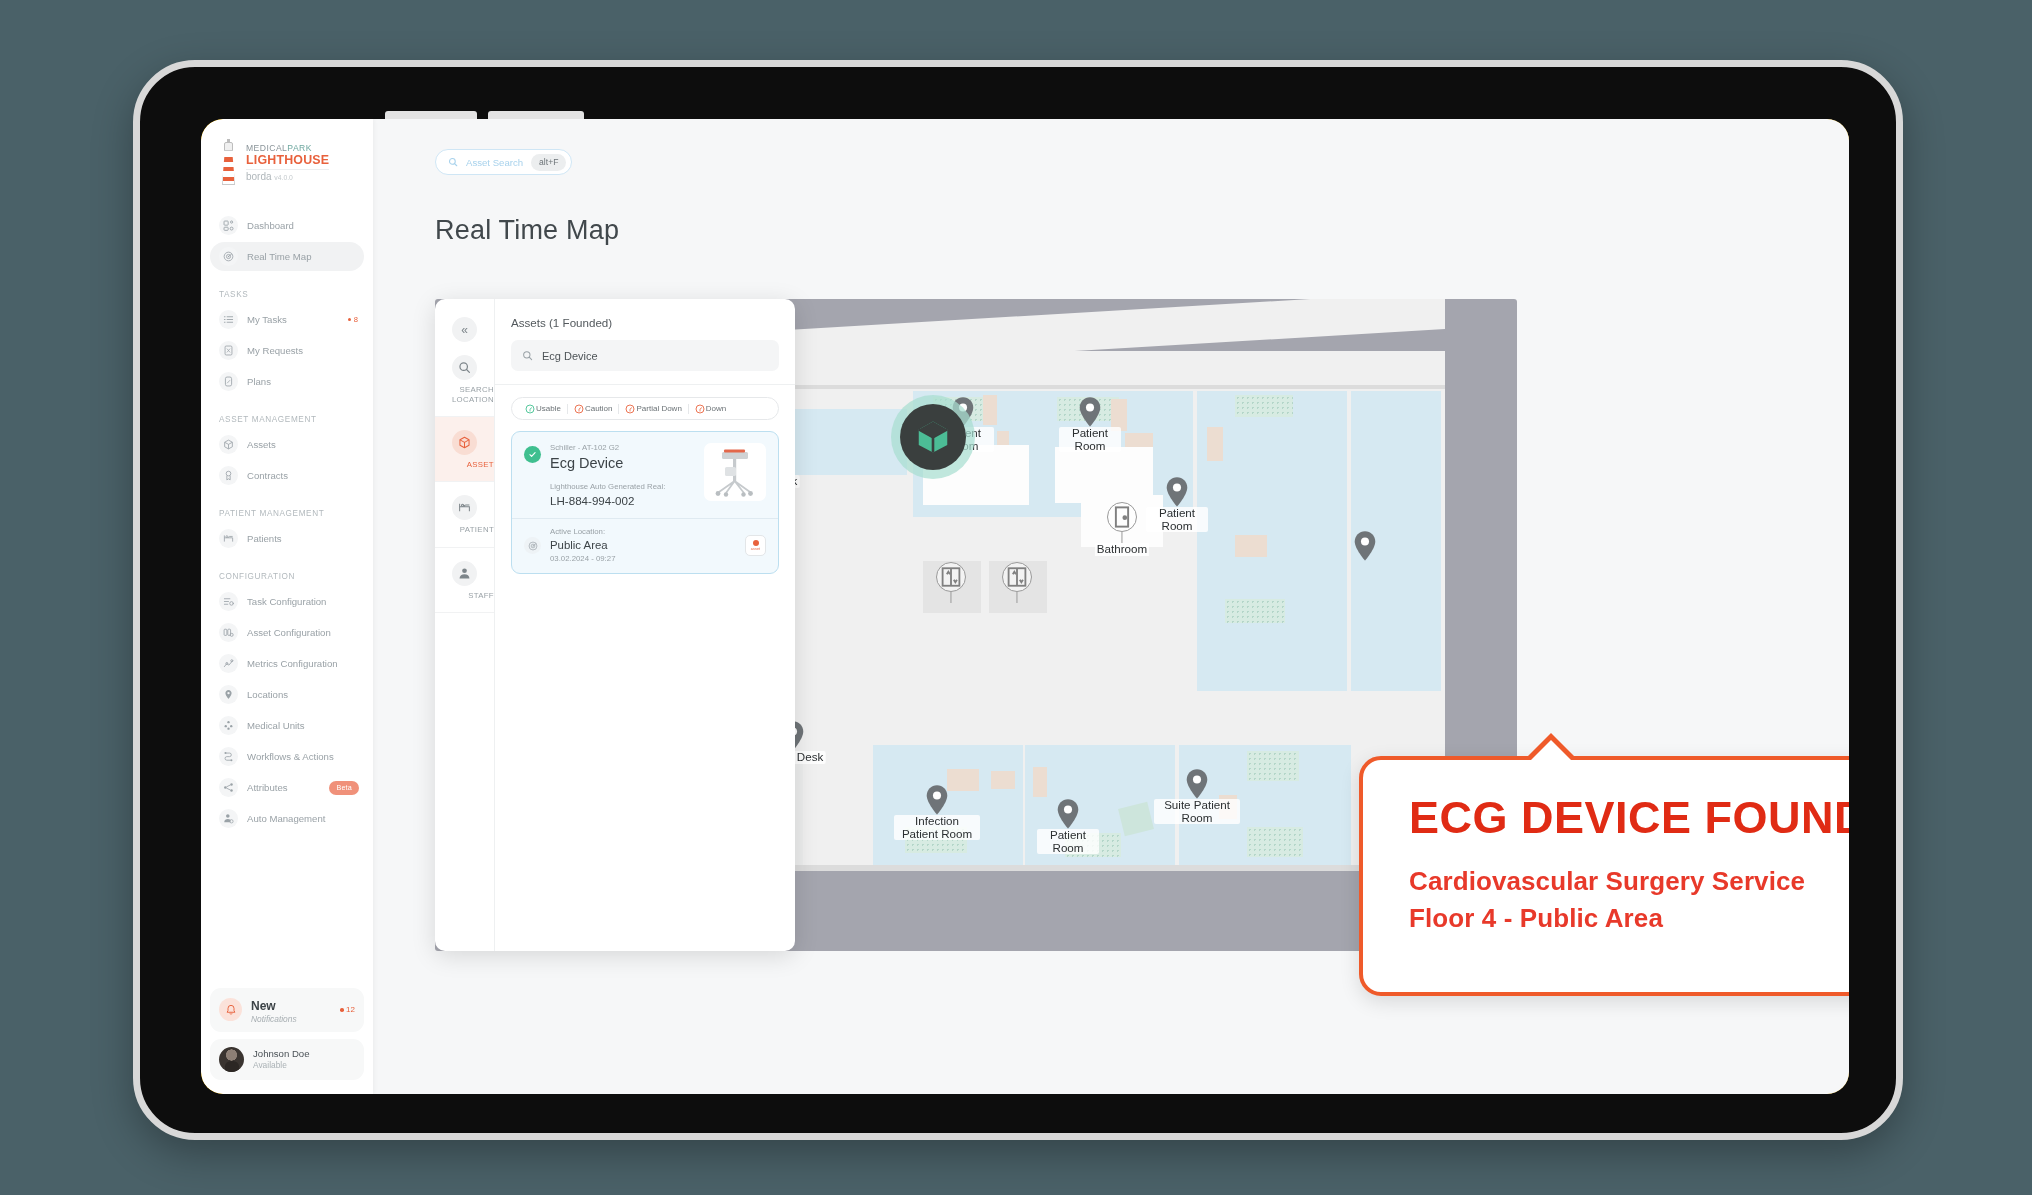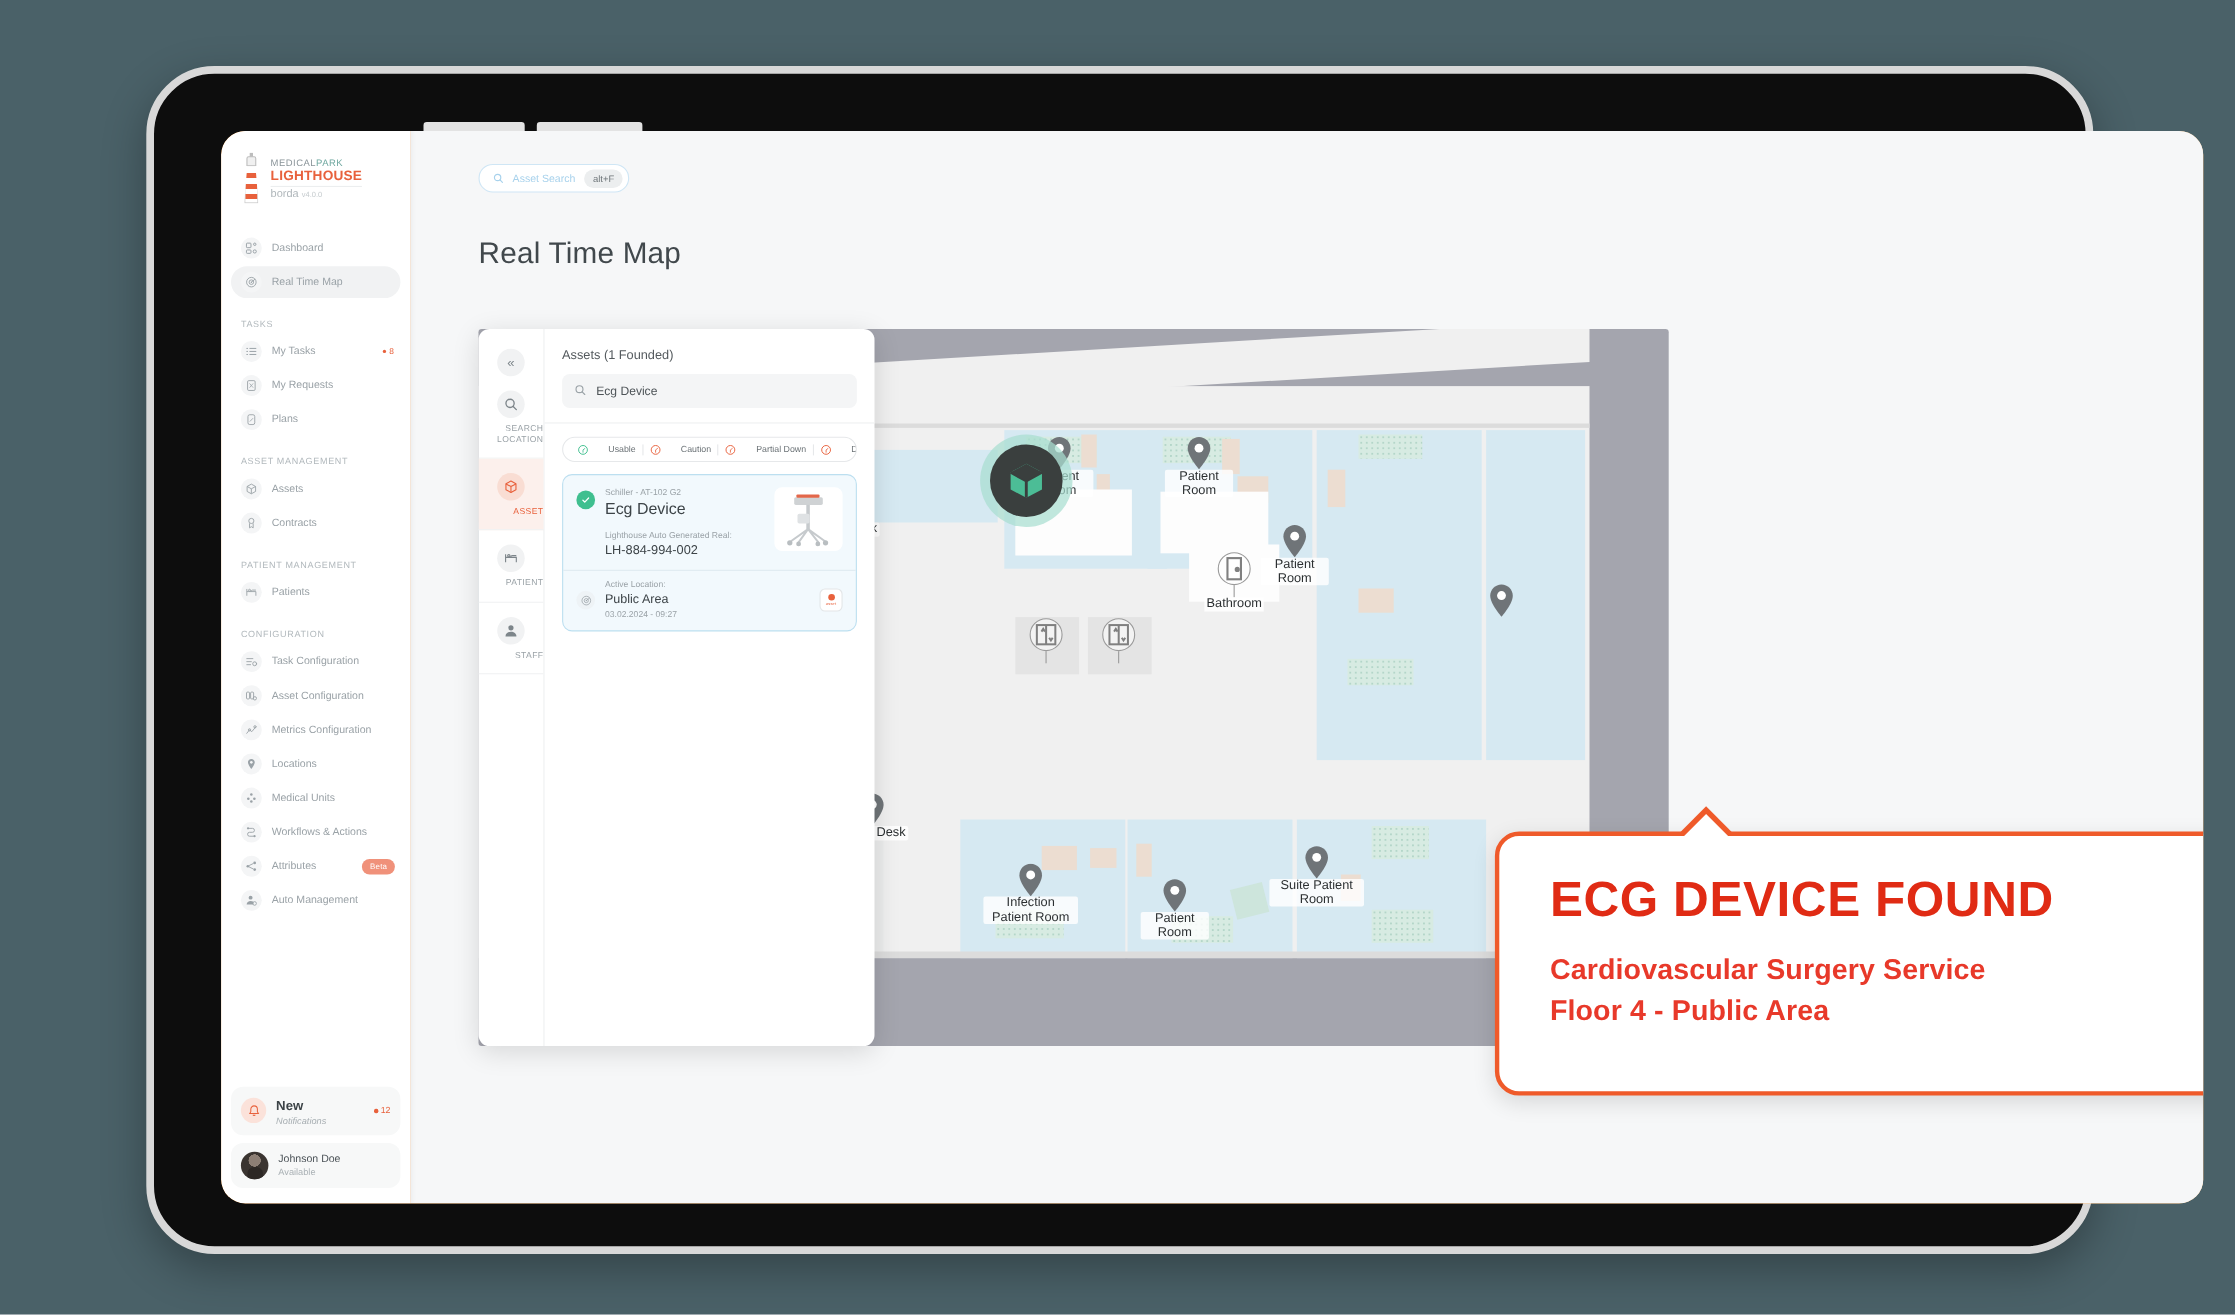--- a/index.html
+++ b/index.html
@@ -28,22 +28,22 @@
   #vol-down { left: 348px; width: 96px; }
   #power-btn {
     position: absolute; left: 116px; top: 170px;
     width: 13px; height: 100px; background: #e0e0e0;
     border-radius: 4px 0 0 4px;
   }
 
   #screen {
     position: absolute;
     left: 61px; top: 52px;
-    width: 1802px; height: 975px;
-    background: #fdba74;
+    width: 1648px; height: 975px;
+    background: #eab308;
     border-radius: 22px;
     overflow: hidden;
     display: flex;
   }
 
   
   #sidebar {
     width: 172px; height: 100%;
     background: #ffffff;
     border-radius: 22px 0 0 22px;
@@ -263,21 +263,21 @@
   }
   #asset-filter-input svg { width: 11px; height: 11px; flex-shrink: 0; }
   #asset-filter-value { font-size: 11px; color: #4d5357; }
   #panel-div { height:1px; background:#eef0f1; margin: 0 -16px 12px -16px; }
 
   #status-pills {
     display: flex; align-items: center; border: 1px solid #e6e8ea;
     border-radius: 15px; height: 23px; padding: 0 7px; margin-bottom: 11px;
     overflow: hidden;
   }
-  .pill { display:flex; align-items:center; gap:18px; padding: 0 6px; }
+  .pill { display:flex; align-items:center; gap:1px; padding: 0 6px; }
   .pill + .pill { border-left: 1px solid #e6e8ea; }
   .pill svg { width: 10px; height: 10px; flex-shrink:0; display:block; }
   .pill span { font-size: 8px; color: #6b7276; white-space: nowrap; }
 
   #floor-select {
     background: #f4f5f6; border-radius: 7px; height: 38px;
     padding: 4px 11px 0 11px; margin-bottom: 12px; position: relative; cursor:pointer;
   }
   #floor-label { font-size: 7.8px; color: #a8aeb2; line-height:1.25; }
   #floor-value { font-size: 12px; color: #4d5357; line-height:1.3; }

